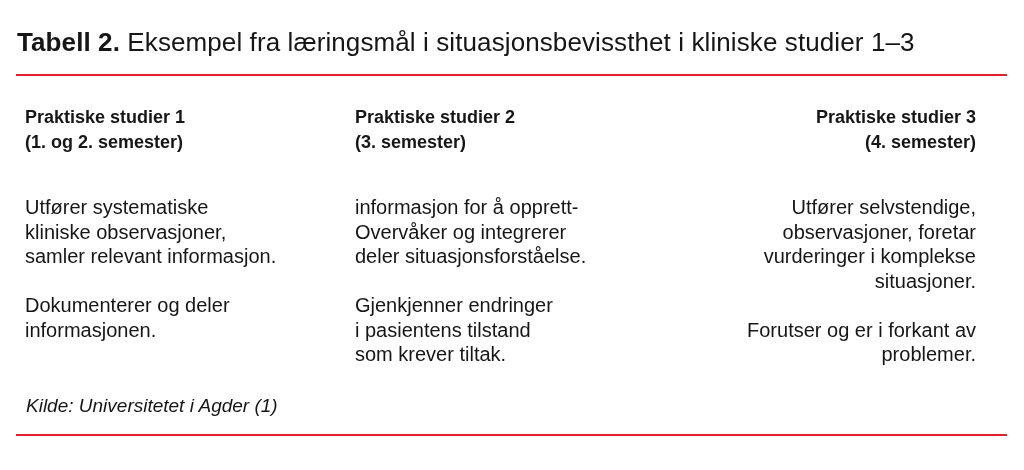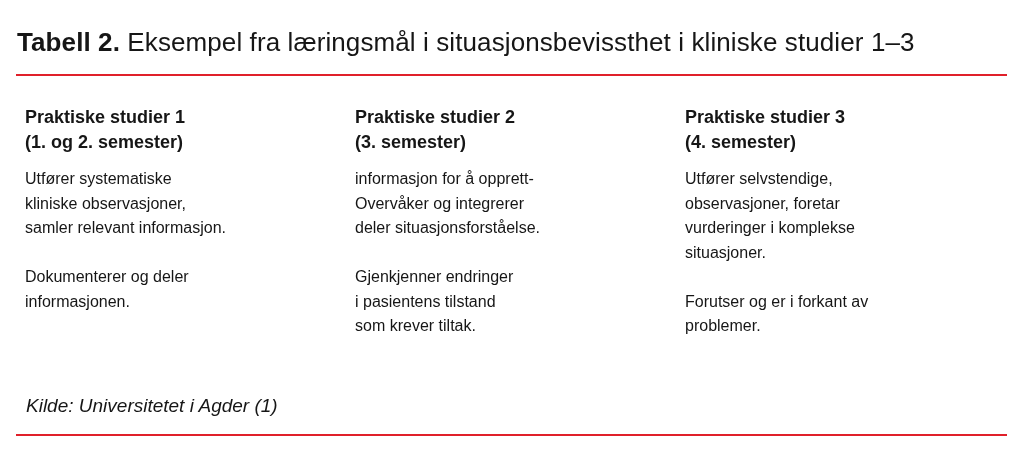--- a/index.html
+++ b/index.html
@@ -6,24 +6,24 @@
   body { width:1024px; height:470px; position:relative; overflow:hidden;
          font-family:"Liberation Sans", "DejaVu Sans", sans-serif; color:#161616; }
   .title { position:absolute; left:17px; top:28px; font-size:26px; line-height:28px; white-space:nowrap; letter-spacing:0.1px; }
   .title b { font-weight:700; }
   .rule { position:absolute; left:16px; width:991px; height:2px; background:#e0202a; }
   .rule.top { top:74px; }
   .rule.bottom { top:434px; }
   .col { position:absolute; top:105px; width:310px; }
   .col.c1 { left:25px; }
   .col.c2 { left:355px; }
-  .col.c3 { left:685px; }
+  .col.c3 { left:666px;text-align:right; }
   .col h3 { margin:0; font-size:18px; line-height:25px; font-weight:700; }
-  .col p { margin:0; font-size:16px; line-height:24.5px; font-weight:400; }
-  .col .head { margin-bottom:12px; }
+  .col p { margin:0; font-size:20px; line-height:24.5px; font-weight:400; }
+  .col .head { margin-bottom:40px; }
   .col .para { margin-bottom:24.5px; }
   .source { position:absolute; left:26px; top:396px; font-size:19px; line-height:20px; font-style:italic; }
 </style>
 </head>
 <body>
 
 <div>
   <div class="title"><b>Tabell 2.</b><span> Eksempel fra læringsmål i situasjonsbevissthet i kliniske studier 1–3</span></div>
   <div class="rule top"></div>
 

